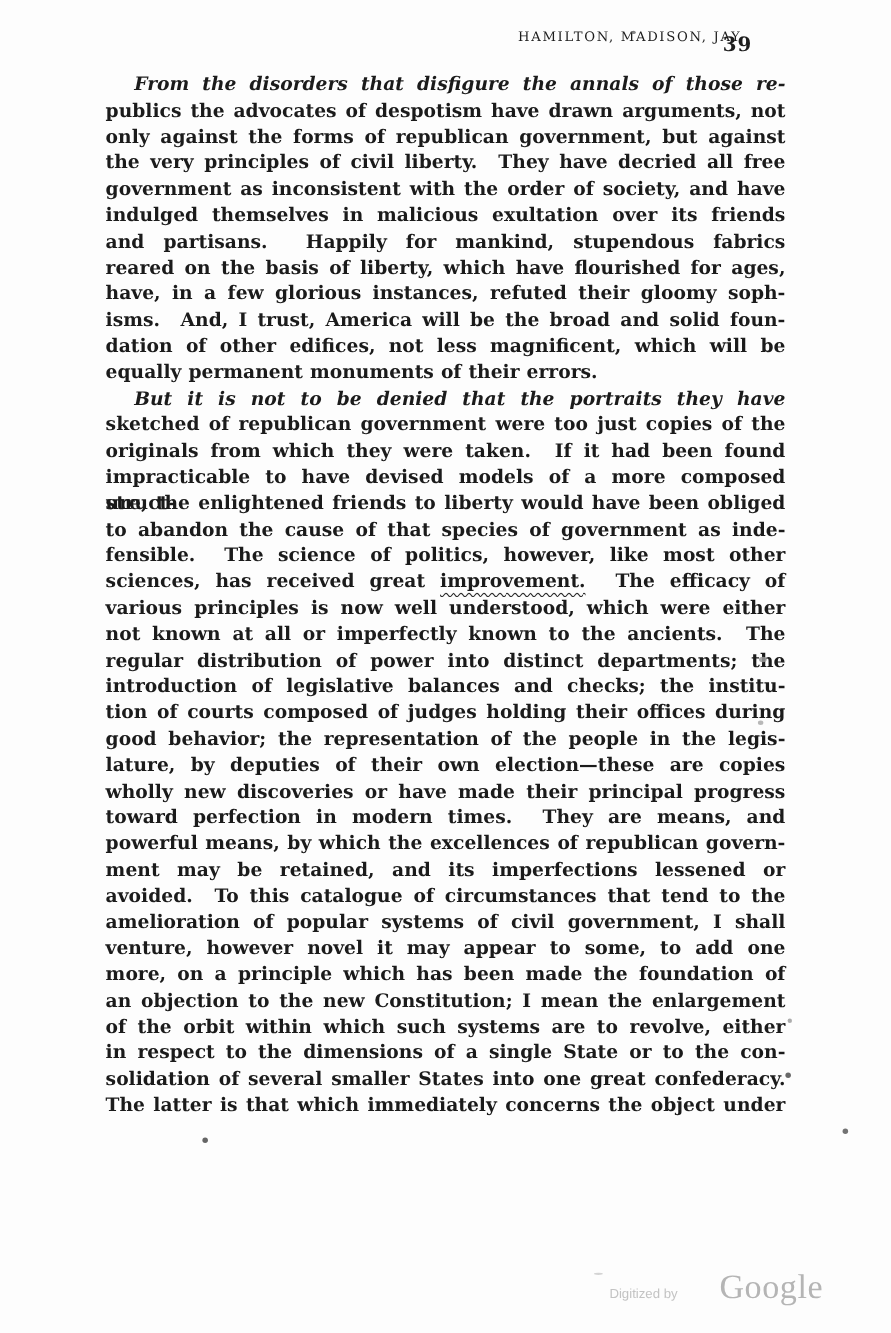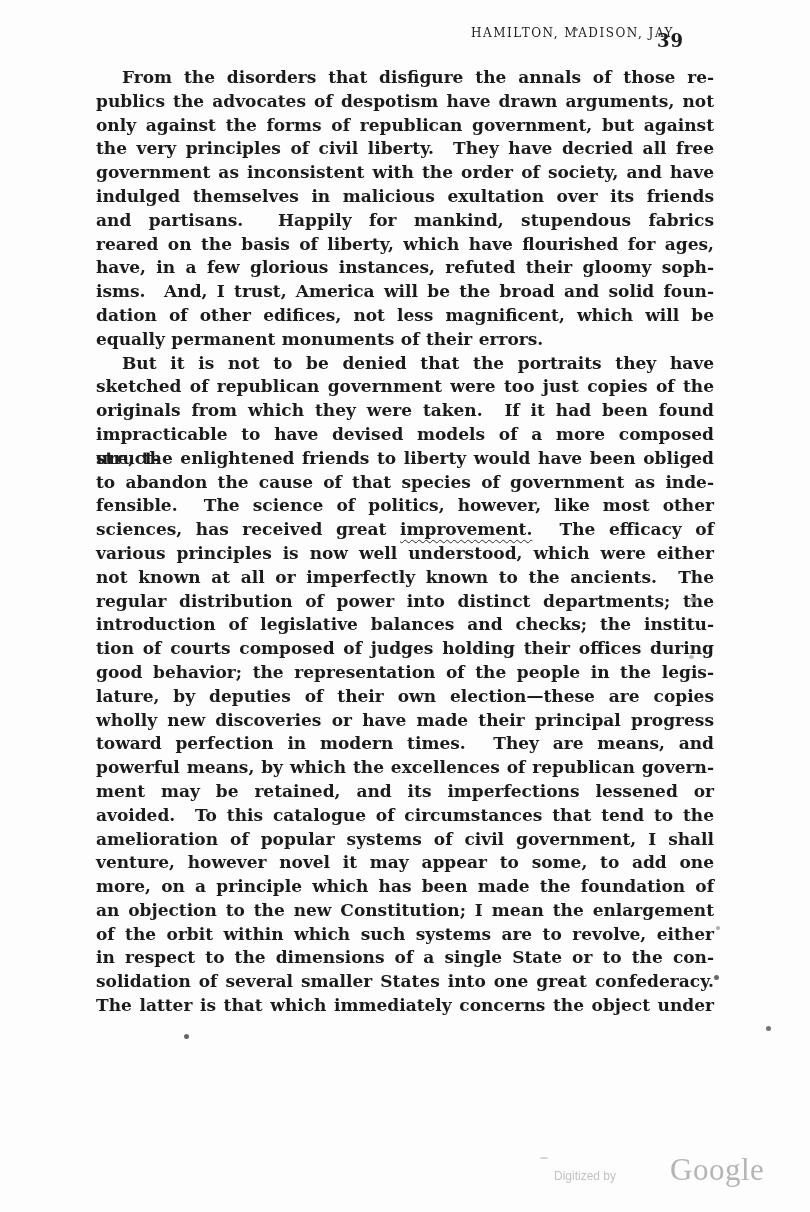--- a/index.html
+++ b/index.html
@@ -28,36 +28,36 @@
   .text-body {
     position: absolute; top: 66px; left: 96px; width: 618px;
     color: #1b1b1b;
   }
   .line {
     font-size: 17px; font-weight: 700;
     line-height: 23.8px; height: 23.8px;
     text-align: justify; text-align-last: justify;
     word-spacing: 0.5px;
   }
-  .line.indent { text-indent: 26px; }
+  .line.indent { text-indent: 26px; font-style: italic; }
   .line.no-just-last { text-align-last: left; }
   .wavy {
     text-decoration-line: underline;
     text-decoration-style: wavy;
     text-decoration-color: #2b2b2b;
     text-decoration-thickness: 1px;
     text-underline-offset: 4px;
   }
   .watermark {
     position: absolute; left: 554px; top: 1152px;
     display: flex; align-items: baseline;
   }
   .wm-prefix {
     font-family: "Liberation Sans", sans-serif;
-    font-size: 12px; color: #c3c3c3; margin-right: 22px;
+    font-size: 12px; color: #c3c3c3; margin-right: 6px;
   }
   .wm-brand {
     font-family: "Liberation Serif", serif;
     font-size: 31px; color: #b5b5b5; letter-spacing: 0.5px; margin-left: 32px;
   }
   .speck { position: absolute; border-radius: 50%; opacity: 0.85; }
 </style>
 </head>
 <body>
 

